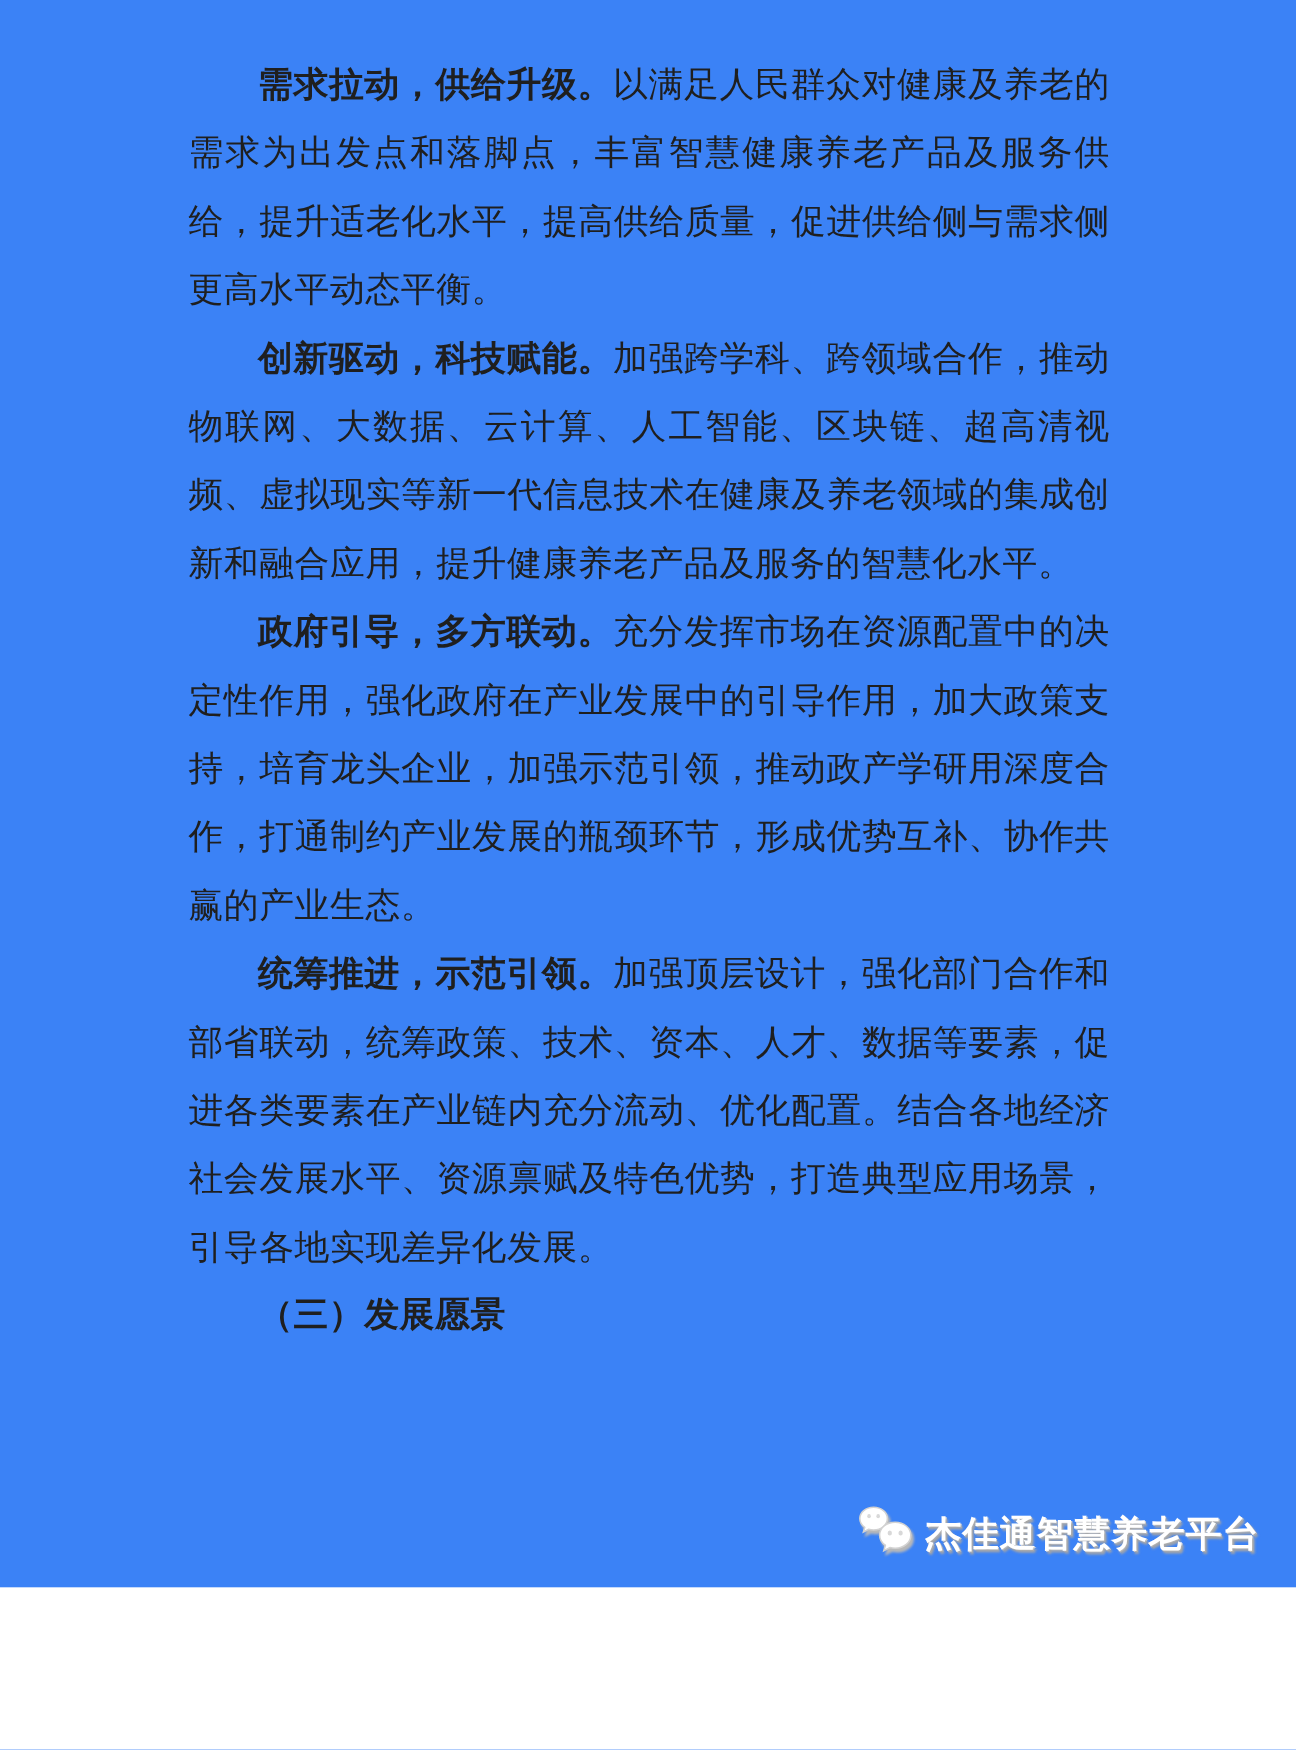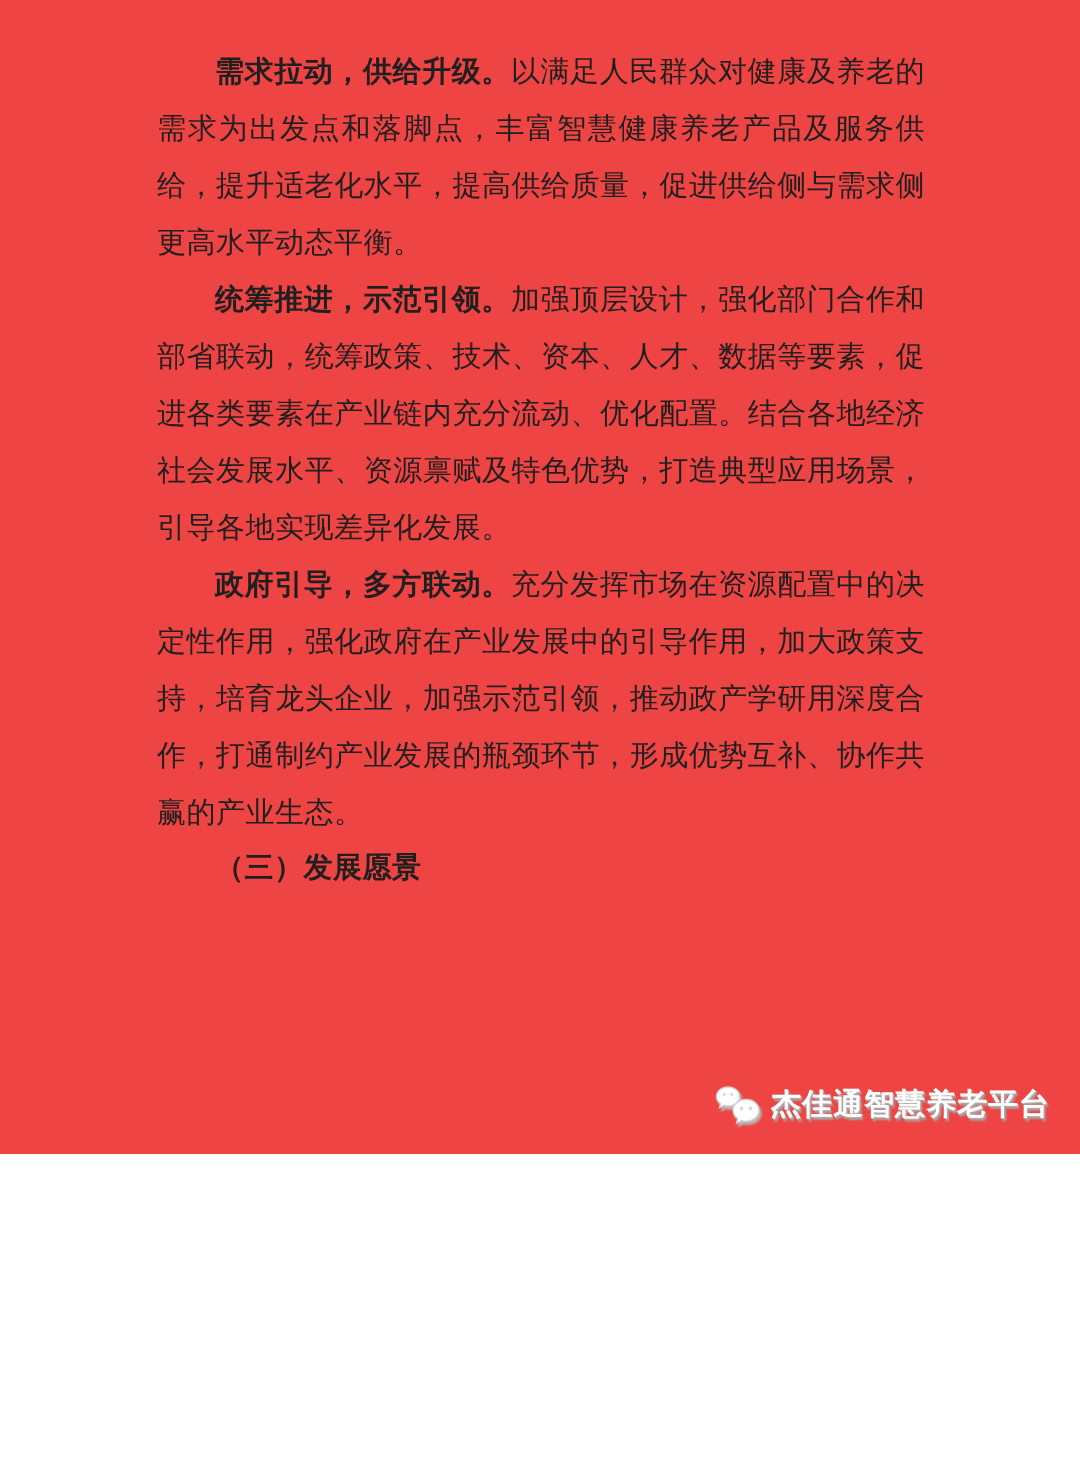--- a/index.html
+++ b/index.html
@@ -1,21 +1,21 @@
 <!DOCTYPE html>
 <html><head>
 <meta charset="utf-8">
 <style>
   html, body { margin: 0; padding: 0; background: #ffffff; }
   .page {
     position: relative;
     width: 1080px;
-    height: 1154px;
+    height: 1323px;
     margin: 0 auto;
-    background: #ef4444;
+    background: #3b82f6;
     overflow: hidden;
     font-family: "Liberation Serif", "DejaVu Serif", serif;
   }
   .content {
     position: absolute;
     left: 157px;
     top: 43px;
     width: 768px;
     font-size: 29px;
     line-height: 57px;
@@ -35,42 +35,44 @@
     text-align: center;
     font-size: 26px;
     color: #2a2a2a;
     line-height: 30px;
   }
   .watermark {
     position: absolute;
     right: 30px;
     bottom: 20px;
     display: flex;
+    align-items: center;
     gap: 7px;
   }
   .wm-icon { filter: drop-shadow(2px 3px 1px #b8b8b8); }
   .wm-text {
     font-family: "Liberation Sans", "DejaVu Sans", sans-serif;
     font-weight: 700;
     font-size: 30px;
     letter-spacing: 1px;
     color: #ffffff;
     text-shadow: 2px 3px 2px #a6a6a6, 1px 1px 0 #d9d9d9;
     white-space: nowrap;
   }
 </style>
 </head>
 <body>
 
 <div class="page">
 
   <div class="content">
     <p><span class="lead">需求拉动，供给升级。</span><span>以满足人民群众对健康及养老的需求为出发点和落脚点，丰富智慧健康养老产品及服务供给，提升适老化水平，提高供给质量，促进供给侧与需求侧更高水平动态平衡。</span></p>
+    <p><span class="lead">创新驱动，科技赋能。</span><span>加强跨学科、跨领域合作，推动物联网、大数据、云计算、人工智能、区块链、超高清视频、虚拟现实等新一代信息技术在健康及养老领域的集成创新和融合应用，提升健康养老产品及服务的智慧化水平。</span></p>
+    <p><span class="lead">政府引导，多方联动。</span><span>充分发挥市场在资源配置中的决定性作用，强化政府在产业发展中的引导作用，加大政策支持，培育龙头企业，加强示范引领，推动政产学研用深度合作，打通制约产业发展的瓶颈环节，形成优势互补、协作共赢的产业生态。</span></p>
     <p><span class="lead">统筹推进，示范引领。</span><span>加强顶层设计，强化部门合作和部省联动，统筹政策、技术、资本、人才、数据等要素，促进各类要素在产业链内充分流动、优化配置。结合各地经济社会发展水平、资源禀赋及特色优势，打造典型应用场景，引导各地实现差异化发展。</span></p>
-    <p><span class="lead">政府引导，多方联动。</span><span>充分发挥市场在资源配置中的决定性作用，强化政府在产业发展中的引导作用，加大政策支持，培育龙头企业，加强示范引领，推动政产学研用深度合作，打通制约产业发展的瓶颈环节，形成优势互补、协作共赢的产业生态。</span></p>
     <p class="heading">（三）发展愿景</p>
   </div>
 
   <div class="pageno">2</div>
 
   <div class="watermark">
     <svg class="wm-icon" width="50" height="50" viewBox="0 0 50 50" aria-hidden="true">
       <g fill="#ffffff" stroke="#d2d2d2" stroke-width="1.3">
         <path d="M14 3 C7.4 3 2.5 7.3 2.5 12.5 c0 3 1.6 5.6 4.1 7.3 l-1.1 3.9 4.3-2.3 c1.3 0.4 2.8 0.6 4.2 0.6 6.6 0 11.5-4.3 11.5-9.5 S20.6 3 14 3 Z"></path>
         <path d="M32 15.5 c-7.3 0-13 4.8-13 10.8 0 3.4 1.9 6.4 4.8 8.4 l-1.3 4.6 5.1-2.7 c1.4 0.4 2.9 0.6 4.4 0.6 7.3 0 13-4.8 13-10.9 0-6-5.7-10.8-13-10.8 Z"></path>

